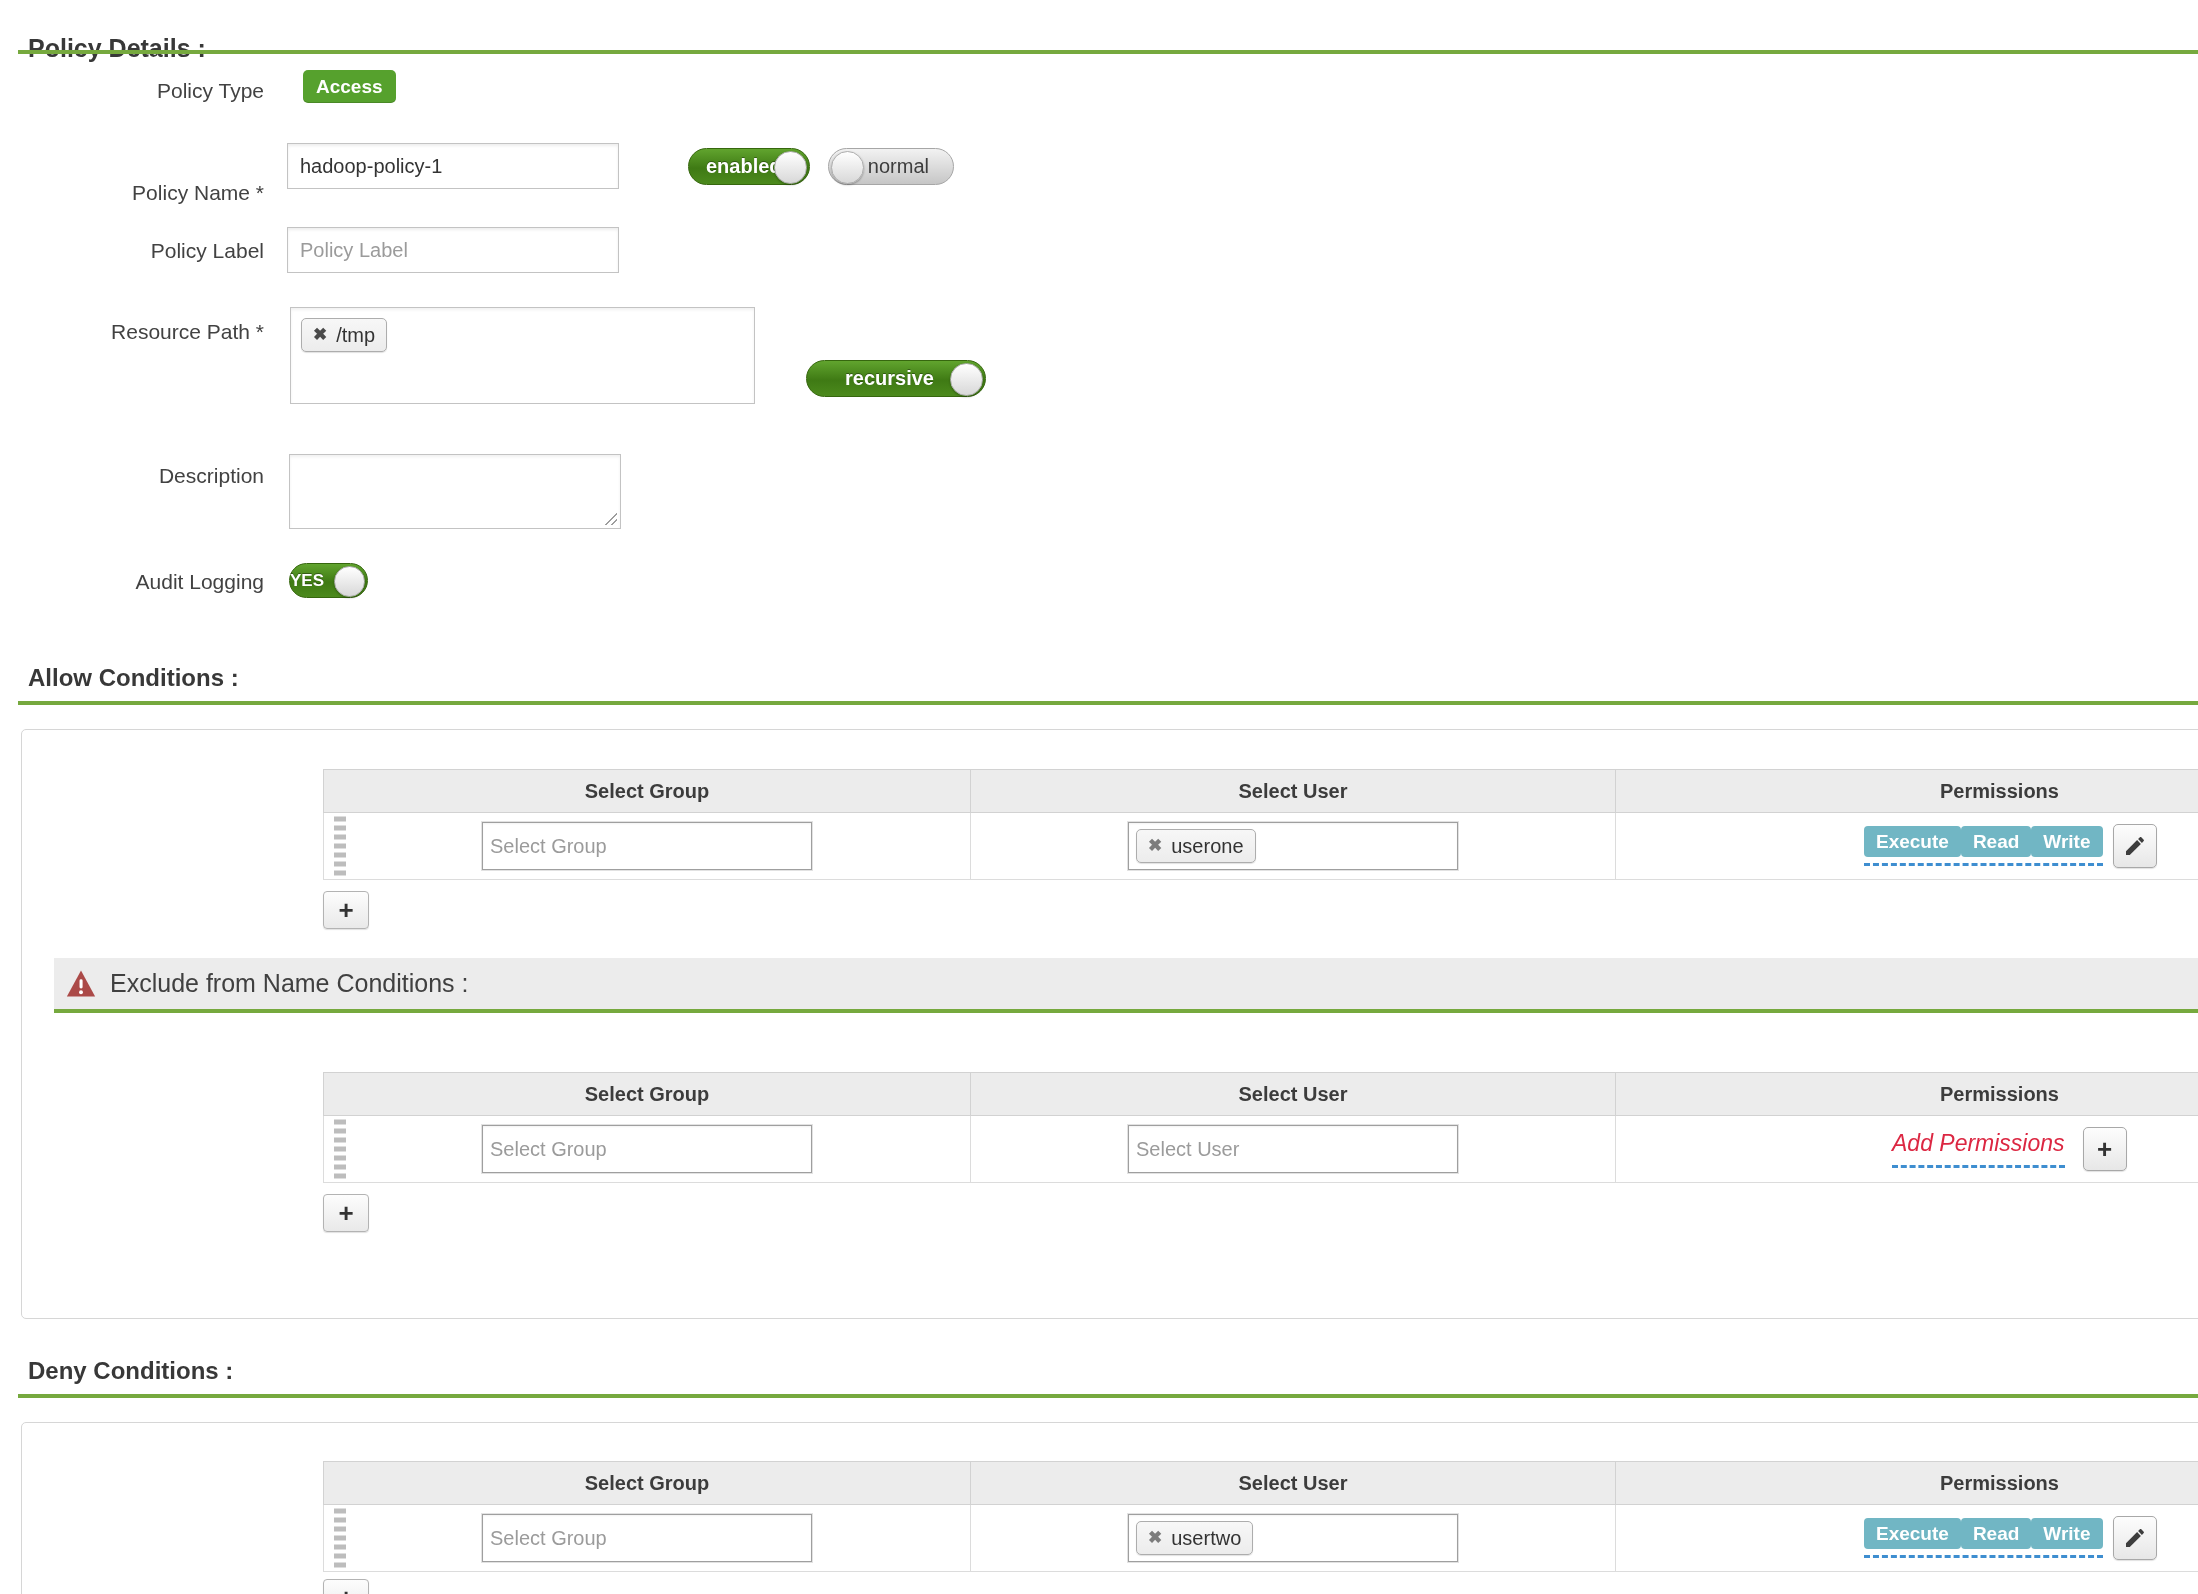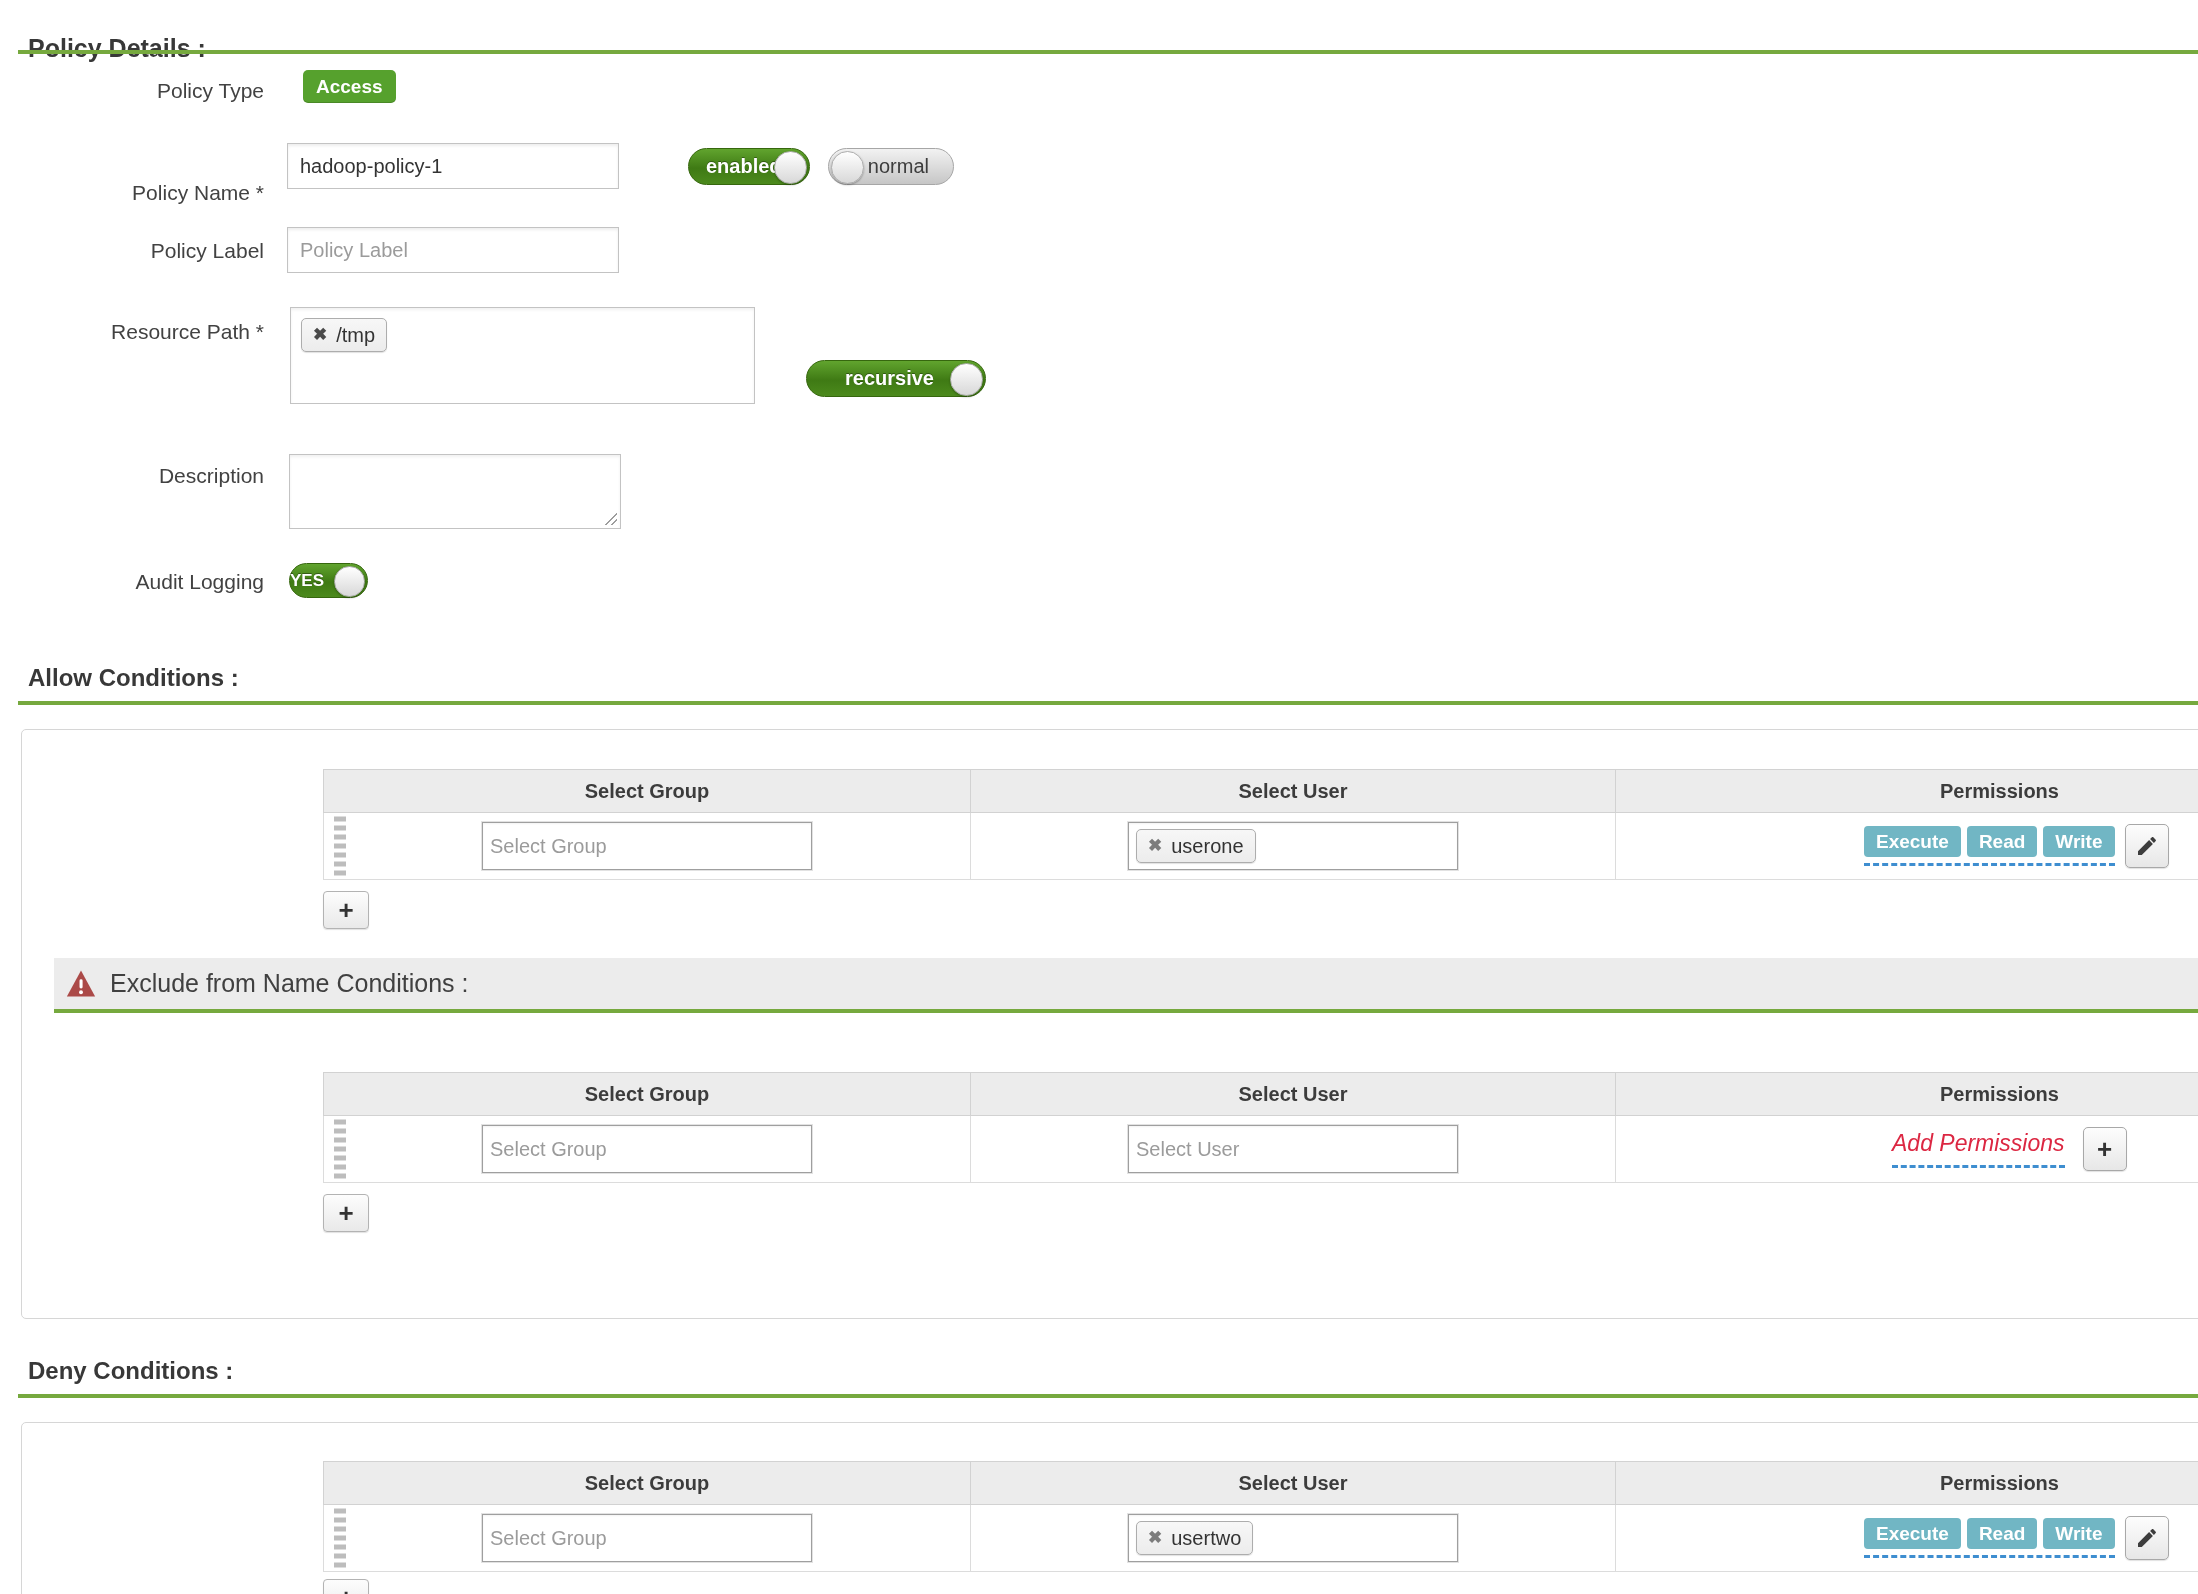--- a/index.html
+++ b/index.html
@@ -48,21 +48,21 @@
   .cond-table td{border:1px solid #dcdcdc;height:66px;padding:0;position:relative;vertical-align:middle;}
   .cell-center{display:flex;align-items:center;justify-content:center;width:100%;height:100%;}
   .sel-input{width:330px;height:48px;background:#fff;border:1px solid #9f9f9f;outline:1px solid #e2e2e2;
     display:flex;align-items:center;padding:0 7px;font-size:20px;box-sizing:border-box;
     box-shadow:inset 0 1px 2px rgba(0,0,0,.05);}
   .drag-handle{position:absolute;left:10px;top:50%;transform:translateY(-50%);
     display:flex;flex-direction:column;gap:4px;}
   .drag-handle i{display:block;width:12px;height:5px;background:#bdbdbd;}
   
   .perm-wrap{position:absolute;top:50%;transform:translateY(-50%);display:flex;align-items:center;}
-  .perm-badges{display:flex;gap:6px;padding-bottom:6px;border-bottom:3px dashed #3e8ed0;}
+  .perm-badges{display:flex;padding-bottom:6px;border-bottom:3px dashed #3e8ed0;}
   .perm-badge{background:#71b6c4;color:#fff;font-weight:bold;font-size:19px;padding:6px 12px;
     border-radius:4px;line-height:1;white-space:nowrap;}
   .sq-btn{width:44px;height:44px;border:1px solid #a8a8a8;border-radius:5px;
     background:linear-gradient(180deg,#fdfdfd,#e7e7e7);display:flex;align-items:center;justify-content:center;
     box-shadow:0 1px 1px rgba(0,0,0,.12);box-sizing:border-box;}
   .addperm-link{font-style:italic;font-size:23px;color:#dc2742;padding-bottom:8px;
     border-bottom:3px dashed #3e8ed0;margin-right:18px;white-space:nowrap;}
   .add-btn{position:absolute;width:46px;height:38px;border:1px solid #b3b3b3;border-radius:4px;
     background:linear-gradient(180deg,#fdfdfd,#e9e9e9);display:flex;align-items:center;justify-content:center;
     font-size:27px;font-weight:bold;color:#333;box-shadow:0 1px 1px rgba(0,0,0,.12);box-sizing:border-box;line-height:1;}

